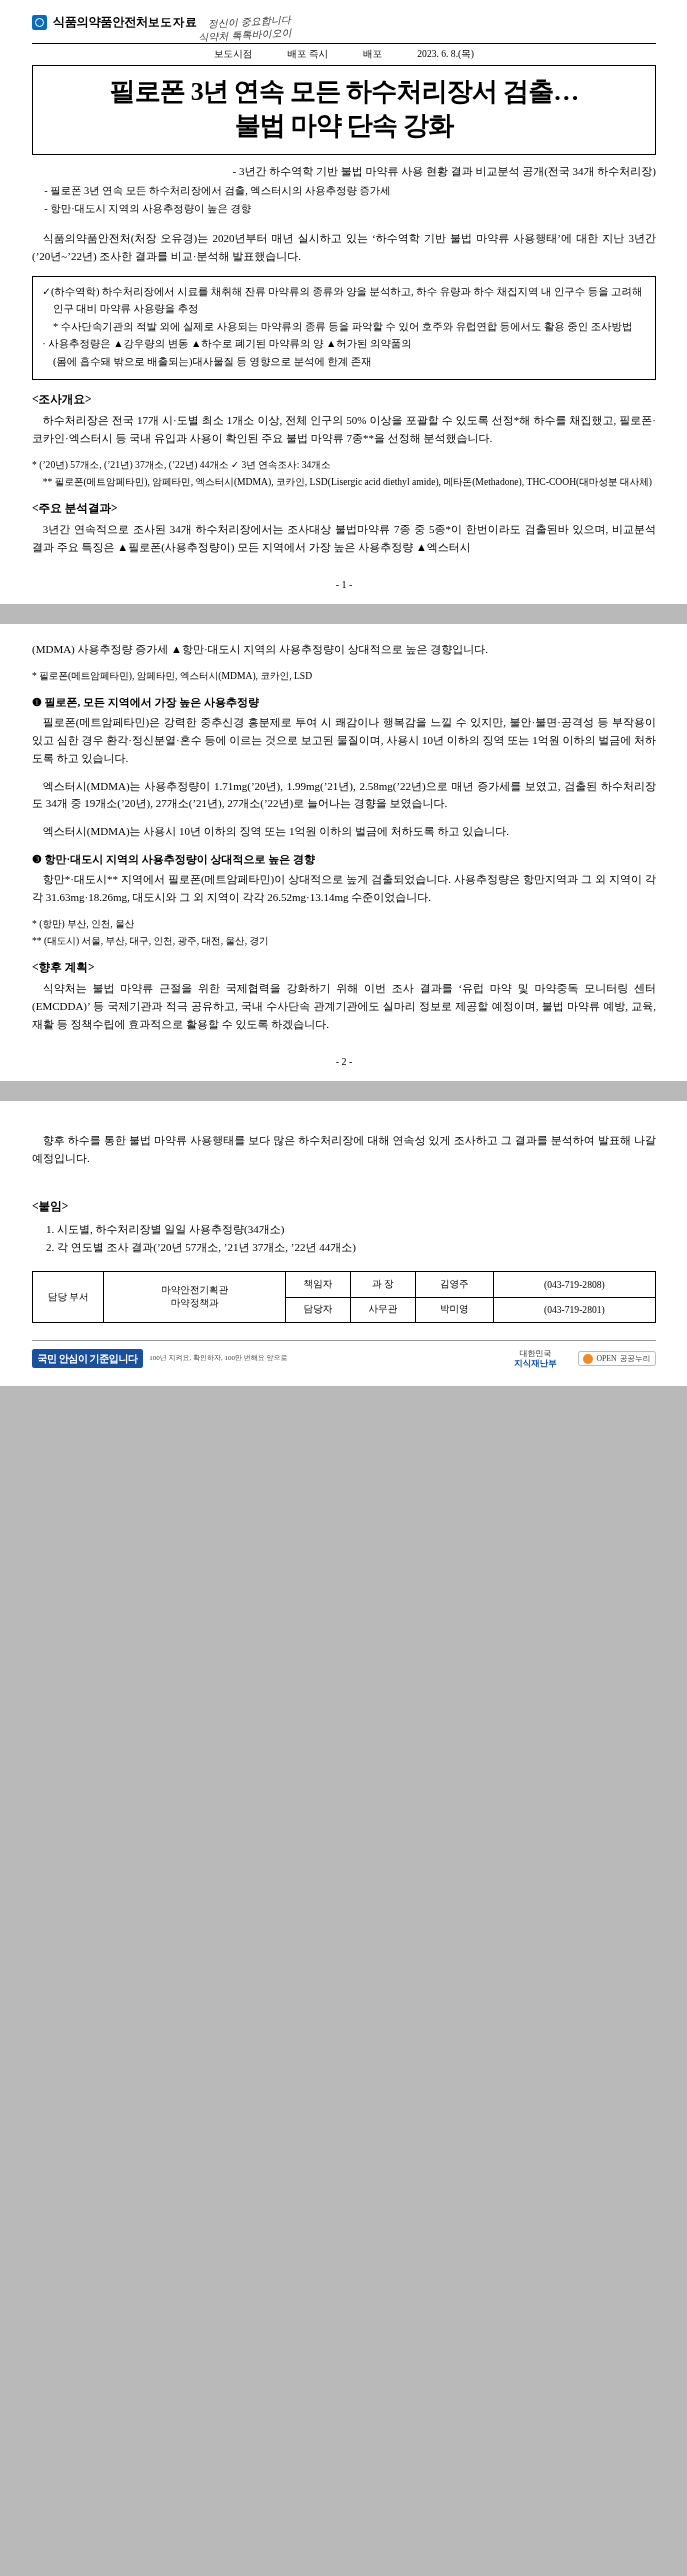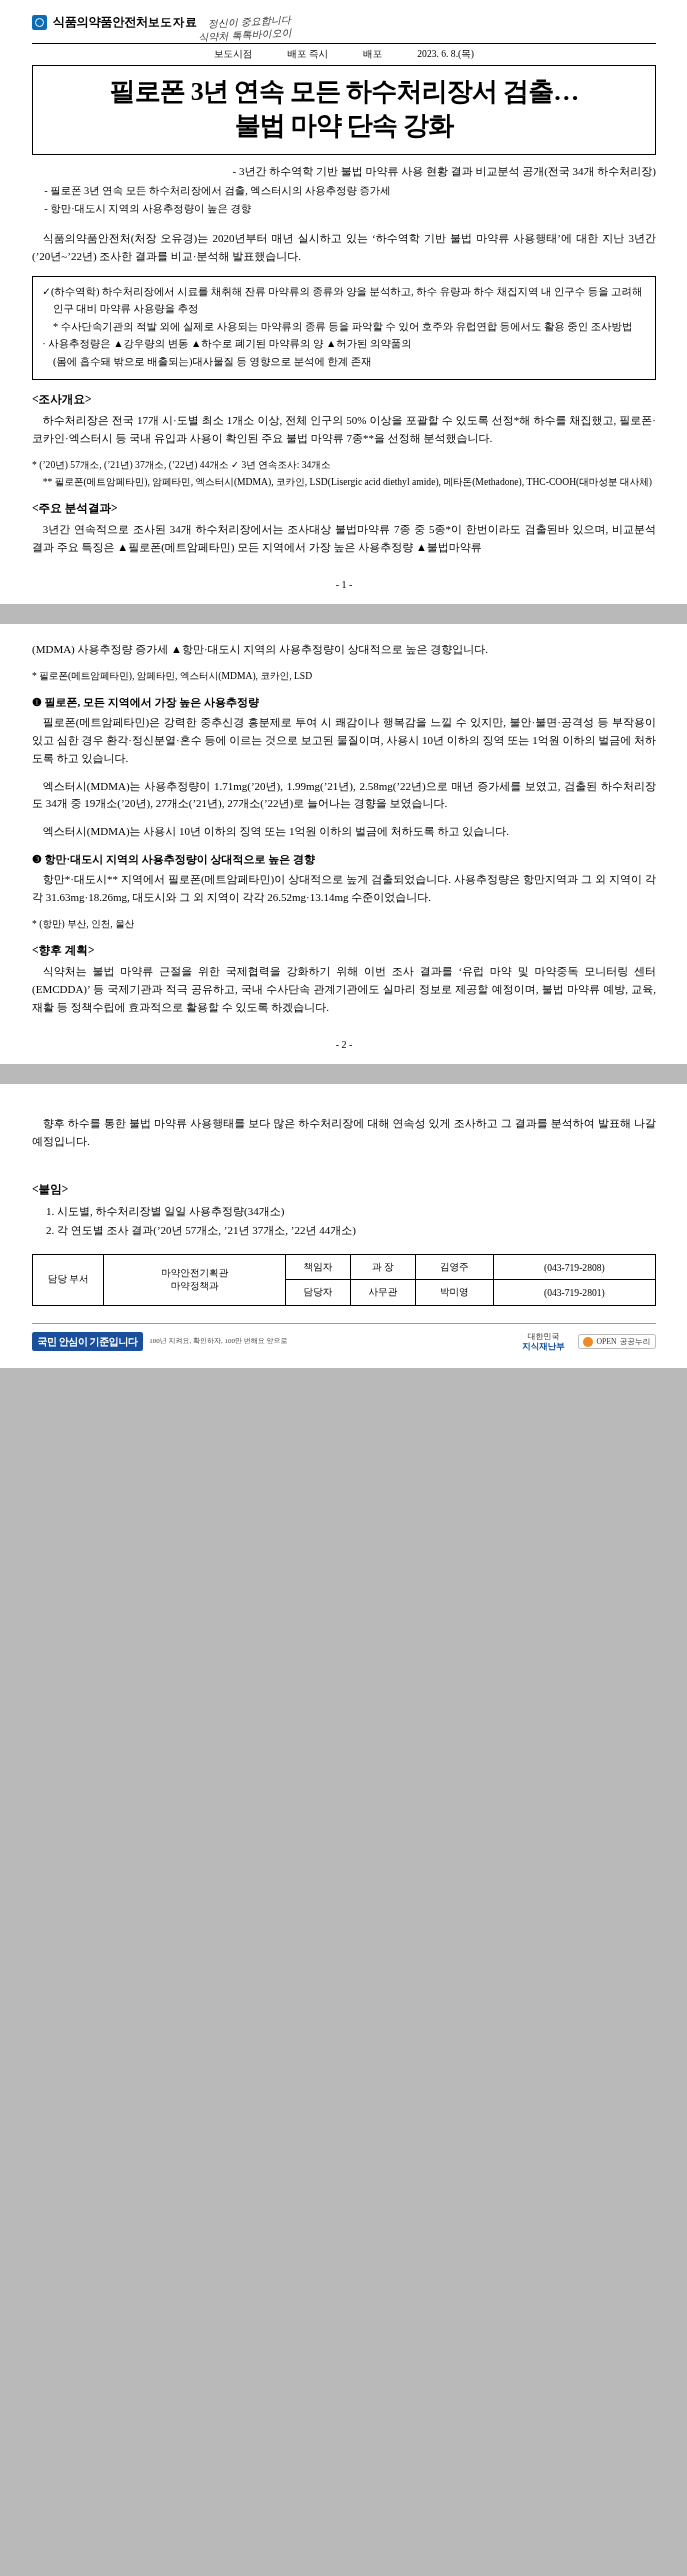--- a/index.html
+++ b/index.html
@@ -217,21 +217,21 @@
     font-weight: bold;
     padding: 2.3px 5.4px;
     border-radius: 2.3px;
     letter-spacing: -0.4px;
   }
   .band-sub {
     font-size: 7px;
     color: #444;
     line-height: 1.3;
   }
-  .band-right { display: flex; align-items: center; gap: 13px; }
+  .band-right { display: flex; align-items: center; gap: 21px; }
   .gov-mark {
     font-size: 8px;
     color: #333;
     text-align: center;
     line-height: 1.2;
   }
   .gov-mark b { display: block; font-size: 8.5px; color: #0b4ea2; }
   .open-badge {
     display: flex;
     align-items: center;
@@ -299,40 +299,41 @@
       <div class="li">· 사용추정량은 ▲강우량의 변동 ▲하수로 폐기된 마약류의 양 ▲허가된 의약품의</div>
       <div class="cont">(몸에 흡수돼 밖으로 배출되는)대사물질 등 영향으로 분석에 한계 존재</div>
     </div>
 
     <div class="sec-head">&lt;조사개요&gt;</div>
     <p class="body">하수처리장은 전국 17개 시·도별 최소 1개소 이상, 전체 인구의 50% 이상을 포괄할 수 있도록 선정*해 하수를 채집했고, 필로폰·코카인·엑스터시 등 국내 유입과 사용이 확인된 주요 불법 마약류 7종**을 선정해 분석했습니다.</p>
     <div class="note">* (’20년) 57개소, (’21년) 37개소, (’22년) 44개소 ✓ 3년 연속조사: 34개소</div>
     <div class="note ind">** 필로폰(메트암페타민), 암페타민, 엑스터시(MDMA), 코카인, LSD(Lisergic acid diethyl amide), 메타돈(Methadone), THC-COOH(대마성분 대사체)</div>
 
     <div class="sec-head">&lt;주요 분석결과&gt;</div>
-    <p class="body">3년간 연속적으로 조사된 34개 하수처리장에서는 조사대상 불법마약류 7종 중 5종*이 한번이라도 검출된바 있으며, 비교분석 결과 주요 특징은 ▲필로폰(메트암페타민) 모든 지역에서 가장 높은 사용추정량 ▲불법마약류</p>
+    <p class="body">3년간 연속적으로 조사된 34개 하수처리장에서는 조사대상 불법마약류 7종 중 5종*이 한번이라도 검출된바 있으며, 비교분석 결과 주요 특징은 ▲필로폰(사용추정량이) 모든 지역에서 가장 높은 사용추정량 ▲엑스터시</p>
 
     <div class="pagenum">- 1 -</div>
   </div>
 
   <div class="page-gap"></div>
 
   <div class="sheet" style="padding-top:17px;">
     <p class="body noindent">(MDMA) 사용추정량 증가세 ▲항만·대도시 지역의 사용추정량이 상대적으로 높은 경향입니다.</p>
     <div class="note">* 필로폰(메트암페타민), 암페타민, 엑스터시(MDMA), 코카인, LSD</div>
 
     <div class="numhead">❶ 필로폰, 모든 지역에서 가장 높은 사용추정량</div>
     <p class="body">필로폰(메트암페타민)은 강력한 중추신경 흥분제로 투여 시 쾌감이나 행복감을 느낄 수 있지만, 불안·불면·공격성 등 부작용이 있고 심한 경우 환각·정신분열·혼수 등에 이르는 것으로 보고된 물질이며, 사용시 10년 이하의 징역 또는 1억원 이하의 벌금에 처하도록 하고 있습니다.</p>
 
     <p class="body">엑스터시(MDMA)는 사용추정량이 1.71mg(’20년), 1.99mg(’21년), 2.58mg(’22년)으로 매년 증가세를 보였고, 검출된 하수처리장도 34개 중 19개소(’20년), 27개소(’21년), 27개소(’22년)로 늘어나는 경향을 보였습니다.</p>
     <p class="body">엑스터시(MDMA)는 사용시 10년 이하의 징역 또는 1억원 이하의 벌금에 처하도록 하고 있습니다.</p>
 
     <div class="numhead">❸ 항만·대도시 지역의 사용추정량이 상대적으로 높은 경향</div>
     <p class="body">항만*·대도시** 지역에서 필로폰(메트암페타민)이 상대적으로 높게 검출되었습니다. 사용추정량은 항만지역과 그 외 지역이 각각 31.63mg·18.26mg, 대도시와 그 외 지역이 각각 26.52mg·13.14mg 수준이었습니다.</p>
     <div class="note">* (항만) 부산, 인천, 울산</div>
+    <div class="note">** (대도시) 서울, 부산, 대구, 인천, 광주, 대전, 울산, 경기</div>
 
     <div class="sec-head">&lt;향후 계획&gt;</div>
     <p class="body">식약처는 불법 마약류 근절을 위한 국제협력을 강화하기 위해 이번 조사 결과를 ‘유럽 마약 및 마약중독 모니터링 센터(EMCDDA)’ 등 국제기관과 적극 공유하고, 국내 수사단속 관계기관에도 실마리 정보로 제공할 예정이며, 불법 마약류 예방, 교육, 재활 등 정책수립에 효과적으로 활용할 수 있도록 하겠습니다.</p>
 
     <div class="pagenum">- 2 -</div>
   </div>
 
   <div class="page-gap"></div>
 
   <div class="sheet" style="padding-top:31px; padding-bottom:4.6px;">

